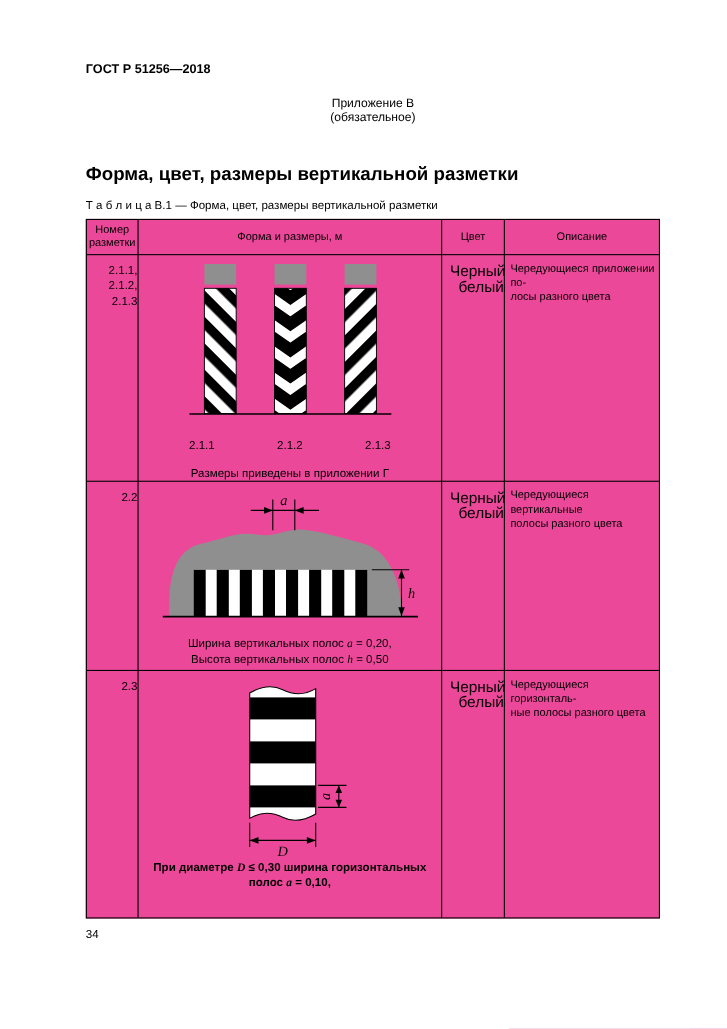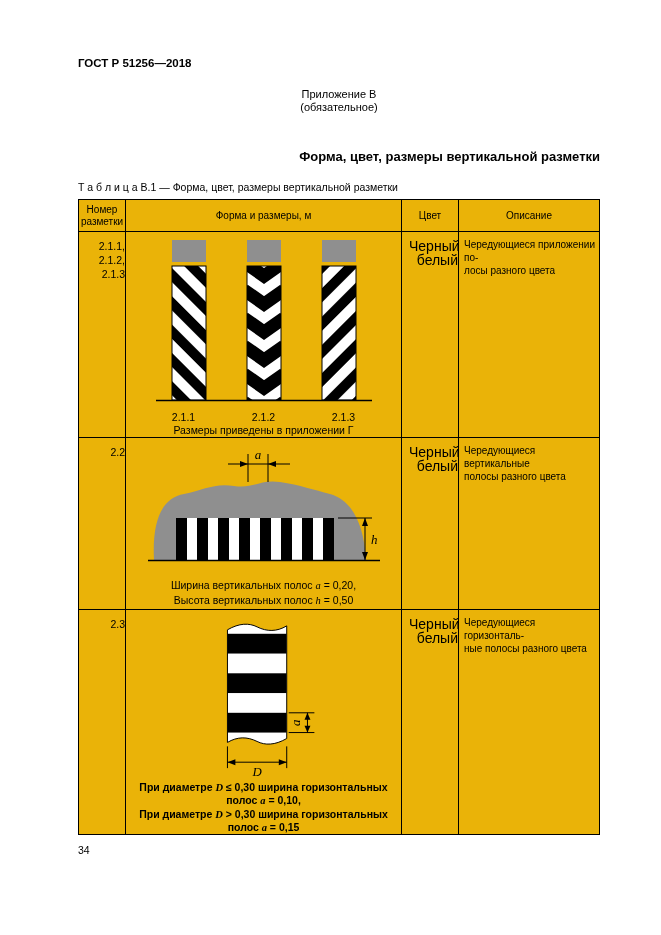--- a/index.html
+++ b/index.html
@@ -3,42 +3,42 @@
 <meta charset="utf-8">
 <style>
   * { margin:0; padding:0; box-sizing:border-box; }
   html,body { background:#ffffff; }
   .page { position:relative; width:627px; height:935px; background:#fff;
           font-family:"Liberation Sans", sans-serif; color:#000; overflow:hidden; }
 
   .doc-number { position:absolute; left:78px; top:57px; font-size:11.5px; font-weight:bold; }
   .appendix   { position:absolute; left:78px; top:88px; width:522px; text-align:center;
                 font-size:11px; line-height:13px; }
-  .title      { position:absolute; left:78px; top:149px; width:522px; text-align:right;
-                font-size:13px; font-weight:bold; }
+  .title      { position:absolute; left:78px; top:149px; width:522px; text-align:left;
+                font-size:17px; font-weight:bold; }
   .tcaption   { position:absolute; left:78px; top:181px; font-size:10.5px; }
   .pagenum    { position:absolute; left:78px; top:844px; font-size:10.5px; }
 
   .gtable { position:absolute; left:78px; top:199px; width:522px; display:grid;
             grid-template-columns:47px 276px 57px 140px;
             grid-template-rows:32px 206px 172px 224px;
-            border:1px solid #000; background:#eab308; }
+            border:1px solid #000; background:#ec4899; }
   .cell { border-right:1px solid #000; border-bottom:1px solid #000; font-size:10.5px; overflow:hidden; }
   .cell.lc { border-right:none; }
   .cell.lr { border-bottom:none; }
 
   .hcell { display:flex; align-items:center; justify-content:center; text-align:center;
            font-size:10px; line-height:12px; white-space:pre-line; }
   .numcell { text-align:right; padding-top:7px; font-size:10.5px; white-space:pre-line; line-height:14px; }
   .colorcell { padding:7px 0 0 7px; font-size:14px; white-space:pre-line; line-height:14px;text-align:right; }
   .desccell { padding:6px 4px 0 5px; font-size:10px; line-height:13px; }
   .desccell .just { text-align:justify; text-align-last:justify; }
 
   .figcell { display:flex; flex-direction:column; align-items:center; overflow:hidden; }
-  .figcell.r1 { padding-top:8px; }
+  .figcell.r1 { padding-top:8px;gap:13px; }
   .figcell.r2 { padding-top:10px; }
   .figcell.r3 { padding-top:6px; }
 
   .plabels { width:240px; display:flex; font-size:10.5px; margin-top:1px; }
   .plabels span { width:80px; text-align:center; }
   .figcap { font-size:10.5px; text-align:center; margin-top:3px; line-height:12.5px; }
   .figcap.tight { margin-top:1px; }
   .figcap3 { width:250px; font-size:10.5px; text-align:center; margin-top:3px; line-height:12px;font-weight:bold; }
   .var { font-style:italic; font-family:"Liberation Serif", serif; }
 
@@ -200,23 +200,20 @@
           <line x1="98" y1="132" x2="98" y2="154"></line>
           <line x1="38" y1="148" x2="98" y2="148"></line>
         </g>
         <polygon points="38,148 46,145 46,151" fill="#000"></polygon>
         <polygon points="98,148 90,145 90,151" fill="#000"></polygon>
         <text x="68" y="162" text-anchor="middle" class="dimtext">D</text>
       </svg>
       <div class="figcap3">
         <span>При диаметре </span><span class="var">D</span><span> ≤ 0,30 ширина горизонтальных полос </span><span class="var">a</span><span> = 0,10,</span>
       </div>
-      <div class="figcap3" style="margin-top:1px">
-        <span>При диаметре </span><span class="var">D</span><span> &gt; 0,30 ширина горизонтальных полос </span><span class="var">a</span><span> = 0,15</span>
-      </div>
     </div>
     <div class="cell colorcell lr">Черный,
 белый</div>
     <div class="cell desccell lc lr">
       <div class="just">Чередующиеся горизонталь-</div>
       <div>ные полосы разного цвета</div>
     </div>
 
   </div>
 

